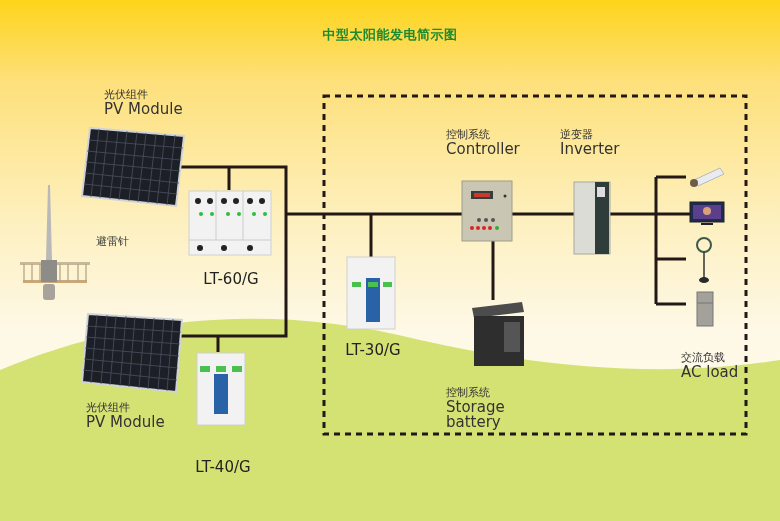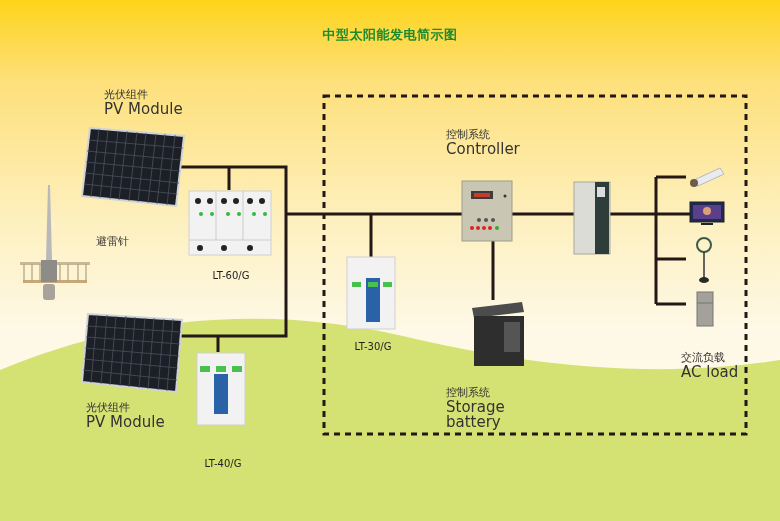--- a/index.html
+++ b/index.html
@@ -4,21 +4,21 @@
 <style>
   html, body { margin: 0; padding: 0; }
   body { width: 780px; height: 521px; overflow: hidden; position: relative; font-family: "DejaVu Sans", sans-serif; }
   #canvas { position: absolute; left: 0; top: 0; width: 780px; height: 521px;
     background: linear-gradient(to bottom, #fed41a 0px, #fde07a 80px, #fdf0bf 220px, #fef8e6 330px, #fffbea 420px); overflow: hidden; }
   #hill { position: absolute; left: 0; top: 0; }
   .abs { position: absolute; }
   .title { left: 0; width: 780px; top: 26px; text-align: center; color: #1e8a2e; font-size: 13px; font-weight: bold; letter-spacing: 0.5px; }
   .lbl { font-size: 11px; color: #333; text-align: left; line-height: 15px; }
   .lbl .en { font-size: 15px; color: #333; }
-  .model { font-size: 10px; color: #222; }
+  .model { font-size: 15px; color: #222; }
 </style>
 </head>
 <body>
 
 <div id="canvas">
 
   <svg id="hill" width="780" height="521">
     <path d="M0,370 C120,320 260,300 420,340 C560,372 680,376 780,360 L780,521 L0,521 Z" fill="#d4e173"></path>
   </svg>
 
@@ -171,20 +171,24 @@
       </g>
     <g fill="#d22">
         <circle cx="11" cy="48" r="2"></circle>
         <circle cx="17" cy="48" r="2"></circle>
         <circle cx="23" cy="48" r="2"></circle>
         <circle cx="29" cy="48" r="2"></circle>
       </g>
     <circle cx="36" cy="48" r="2" fill="#3a3"></circle>
   </svg>
 
+  <div class="abs lbl" style="left:560px;top:127px;width:64px;">
+    <div>逆变器</div>
+    <div class="en">Inverter</div>
+  </div>
   <svg class="abs" style="left:573px;top:181px" width="38" height="74">
     <rect x="1" y="1" width="36" height="72" fill="#dcdcd6" stroke="#a8a8a0"></rect>
     <rect x="22" y="1" width="14" height="72" fill="#2e3c3a"></rect>
     <rect x="24" y="6" width="8" height="10" fill="#ddd"></rect>
   </svg>
 
   <svg class="abs" style="left:468px;top:298px" width="58" height="70">
     <polygon points="4,10 54,4 56,14 6,20" fill="#4c4c4c"></polygon>
     <rect x="6" y="18" width="50" height="50" fill="#2e2e2e"></rect>
     <rect x="36" y="24" width="16" height="30" fill="#555"></rect>

